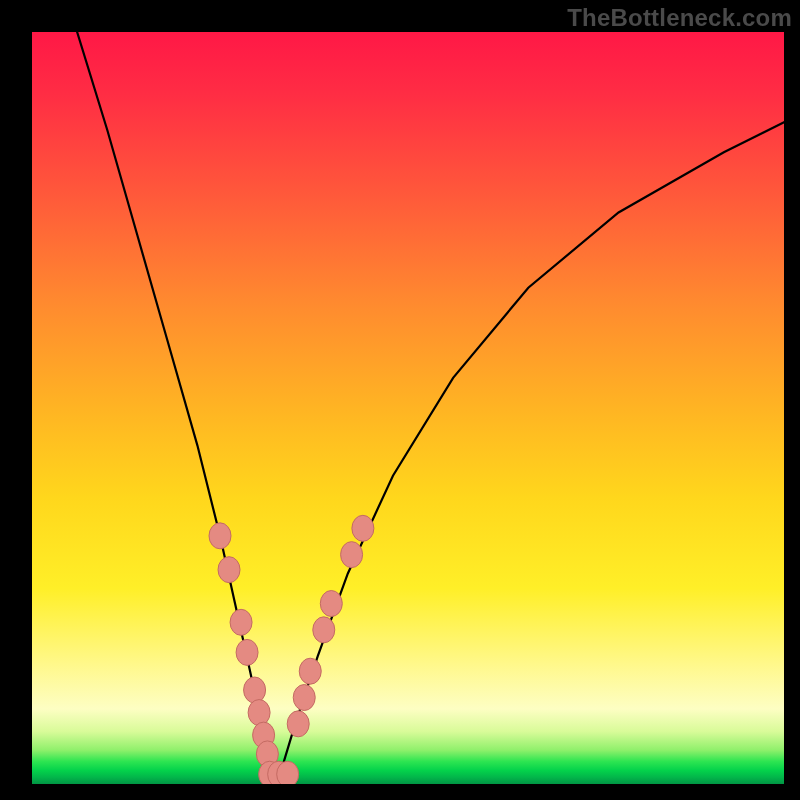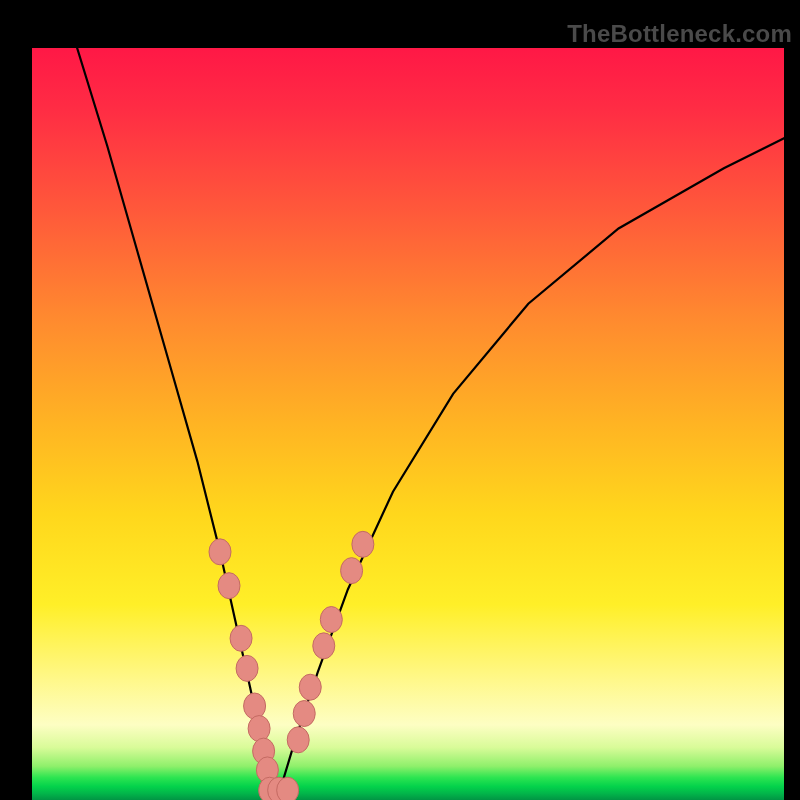--- a/index.html
+++ b/index.html
@@ -1,19 +1,19 @@
 <!DOCTYPE html>
 <html><head>
 <meta charset="utf-8">
 <style>
   * { margin: 0; padding: 0; box-sizing: border-box; }
   html, body { width: 800px; height: 800px; overflow: hidden; background: #000; }
   .frame {
     position: absolute;
-    left: 0; top: 16px;
+    left: 0; top: 0;
     width: 800px; height: 771px;
     background: #000;
   }
   .plot-area {
     position: absolute;
     left: 32px;
     top: 32px;
     width: 752px;
     height: 752px;
     overflow: hidden;

